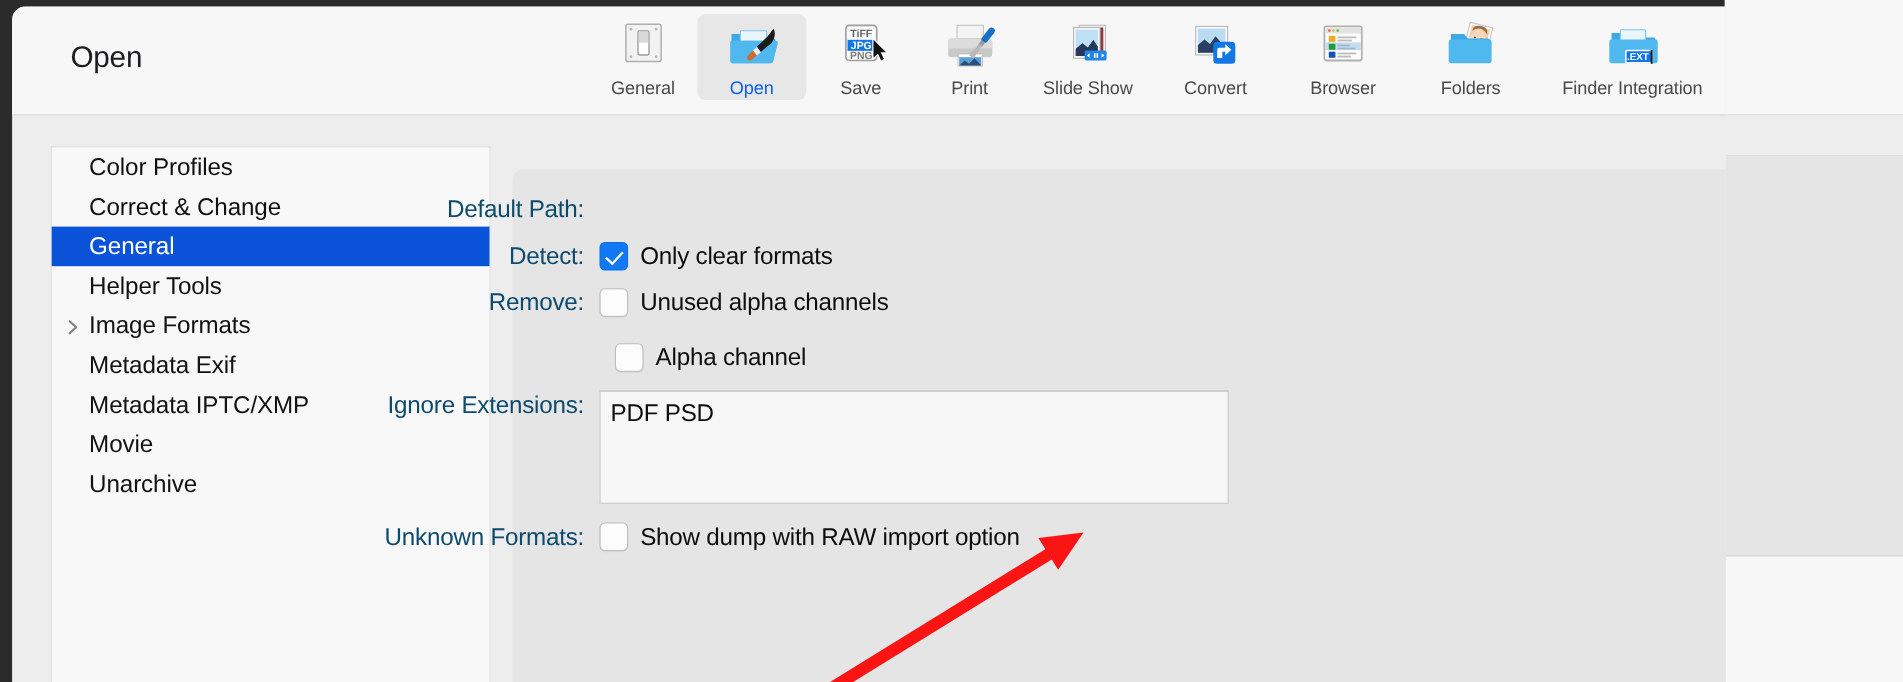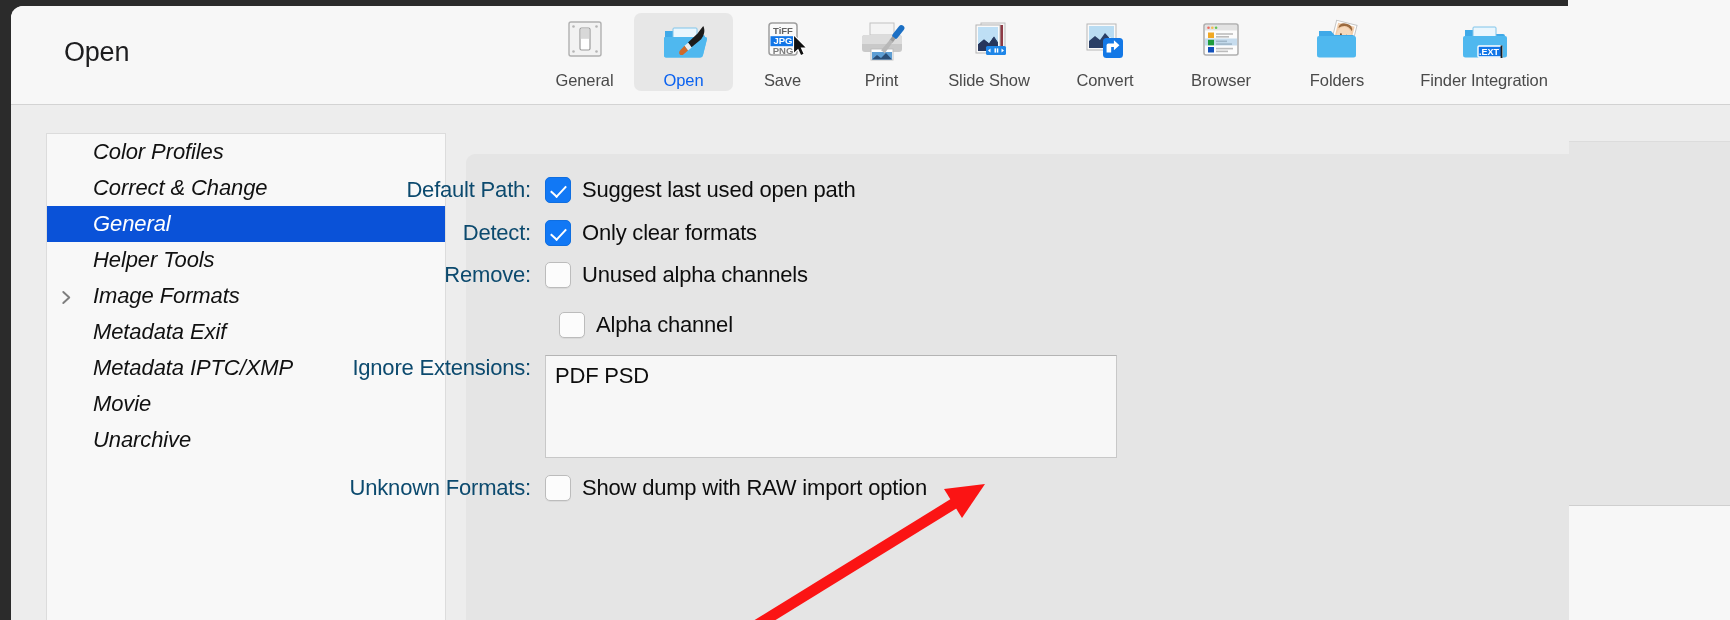--- a/index.html
+++ b/index.html
@@ -111,21 +111,21 @@
   .sb-item {
     height: 36px;
     display: flex;
     align-items: center;
     padding-left: 30px;
     font-size: 22px;
     color: #111;
     position: relative;
     letter-spacing: -0.1px;
   }
-  .sb-item .sb-label { margin-left: 16px; font-style: italic; }
+  .sb-item .sb-label { margin-left: 4px; }
   .sb-item.selected {
     background: #0a52d8;
     color: #ffffff;
   }
   .sb-chevron {
     position: absolute;
     left: 14px; top: 50%;
     transform: translateY(-50%);
     width: 12px; height: 12px;
     color: #7a7a7a;
@@ -444,24 +444,20 @@
       </div>
 
     </div>
 
     <div class="panel"></div>
 
     <div class="form">
 
       <div class="row" style="left:90px; top:171px;">
         <div class="lbl">Default Path:</div>
-        <div class="ctl">
-          <span class="cb on"></span>
-          <span class="cb-text">Suggest last used open path</span>
-        </div>
       </div>
 
       <div class="row" style="left:90px; top:214px;">
         <div class="lbl">Detect:</div>
         <div class="ctl">
           <span class="cb on"></span>
           <span class="cb-text">Only clear formats</span>
         </div>
       </div>
 

